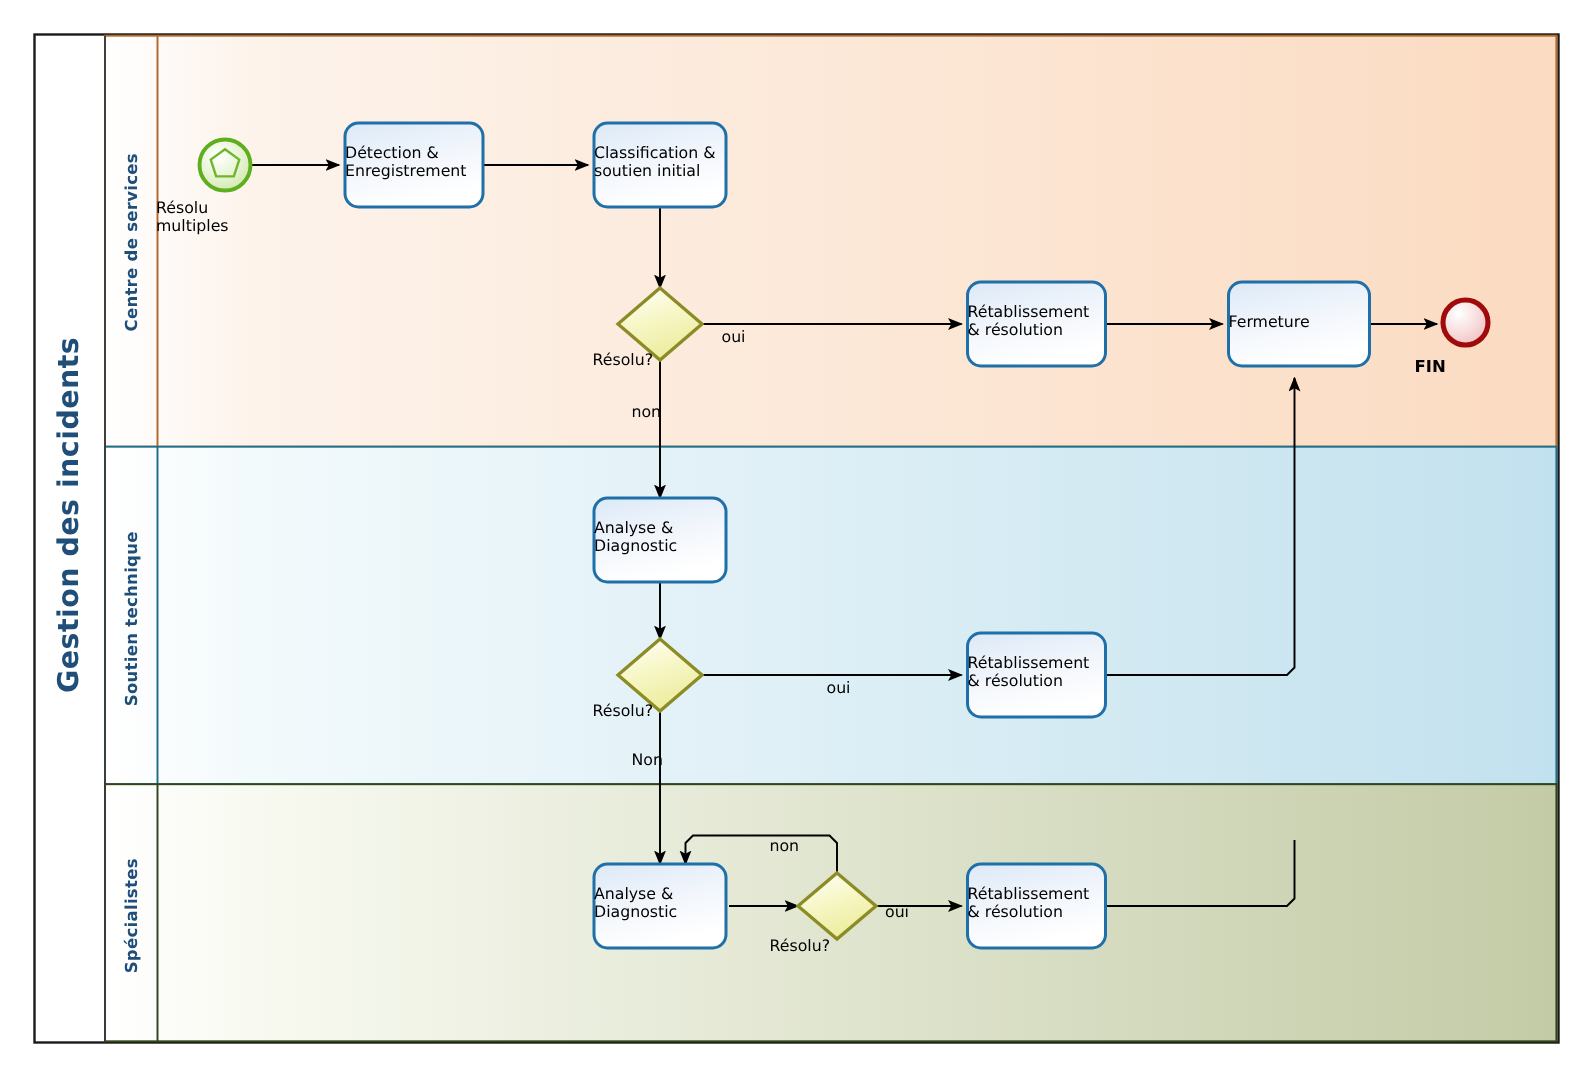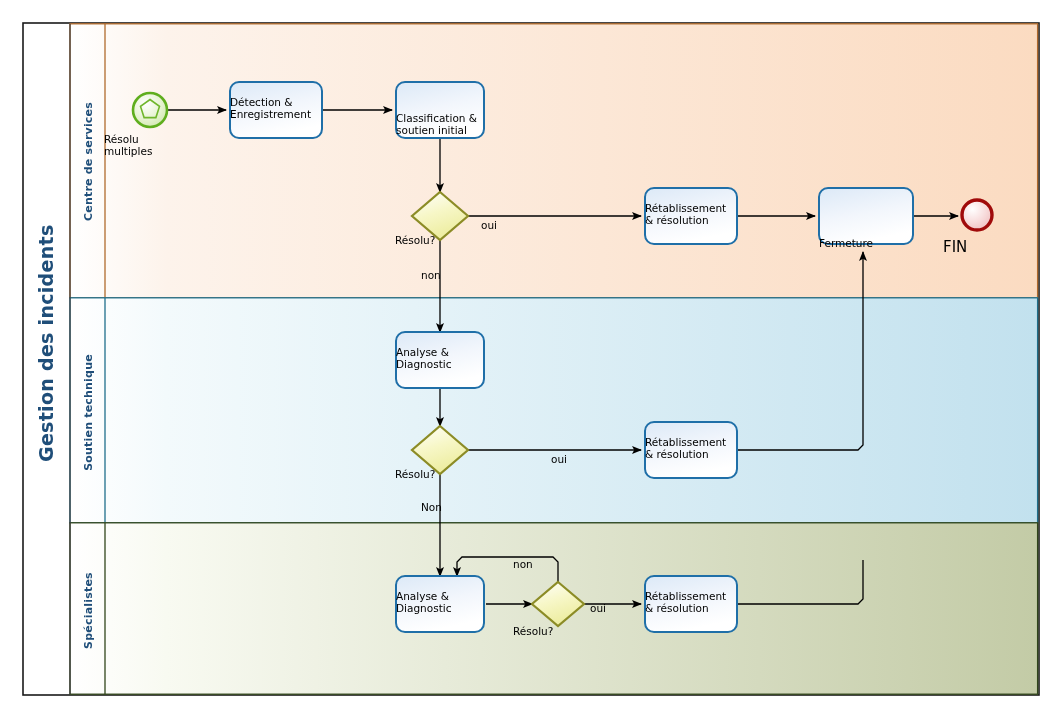--- a/index.html
+++ b/index.html
@@ -7,21 +7,21 @@
   body{width:1060px;height:718px;overflow:hidden;
        font-family:"DejaVu Sans","Liberation Sans",sans-serif;}
   #stage{position:relative;width:1060px;height:718px;background:#ffffff;}
   svg#canvas{position:absolute;left:0;top:0;width:1060px;height:718px;}
   .lbl{position:absolute;text-align:left;color:#000;
        font-family:"DejaVu Sans","Liberation Sans",sans-serif;
        line-height:1.18;white-space:pre-line;pointer-events:none;}
   .tasklbl{font-size:10.5px;}
   .flowlbl{font-size:10.5px;}
   .evtlbl{font-size:10.5px;}
-  .endlbl{font-size:15px;font-weight:normal;}
+  .endlbl{font-size:11px;font-weight:bold;}
   .vtitle{position:absolute;color:#1F4E79;font-weight:bold;
           transform-origin:50% 50%;white-space:nowrap;text-align:center;
           font-family:"DejaVu Sans","Liberation Sans",sans-serif;}
   .pooltitle{font-size:19px;letter-spacing:.3px;}
   .lanetitle{font-size:11px;letter-spacing:.2px;}
 </style>
 </head>
 <body>
 
 <div id="stage">
@@ -160,26 +160,26 @@
   <div class="vtitle lanetitle" style="left:28px;top:155px;width:120px;transform:rotate(-90deg);">Centre de services</div>
   <div class="vtitle lanetitle" style="left:28px;top:406px;width:120px;transform:rotate(-90deg);">Soutien technique</div>
   <div class="vtitle lanetitle" style="left:28px;top:604px;width:120px;transform:rotate(-90deg);">Spécialistes</div>
 
   <div class="lbl evtlbl" style="left:104px;top:133px;width:92px;">Résolu
 multiples</div>
   <div class="lbl endlbl" style="left:943px;top:239px;width:68px;">FIN</div>
 
   <div class="lbl tasklbl" style="left:230px;top:96px;width:92px;">Détection &amp;
 Enregistrement</div>
-  <div class="lbl tasklbl" style="left:396px;top:112px;width:100px;">Classification &amp;
+  <div class="lbl tasklbl" style="left:396px;top:96px;width:100px;">Classification &amp;
 soutien initial</div>
   <div class="lbl flowlbl" style="left:395px;top:234px;width:90px;">Résolu?</div>
   <div class="lbl tasklbl" style="left:645px;top:202px;width:92px;">Rétablissement
 &amp; résolution</div>
-  <div class="lbl tasklbl" style="left:819px;top:209px;width:76px;margin-top:28px;">Fermeture</div>
+  <div class="lbl tasklbl" style="left:819px;top:209px;width:76px;">Fermeture</div>
   <div class="lbl flowlbl" style="left:481px;top:219px;width:50px;">oui</div>
   <div class="lbl flowlbl" style="left:421px;top:269px;width:60px;">non</div>
 
   <div class="lbl tasklbl" style="left:396px;top:346px;width:88px;">Analyse &amp;
 Diagnostic</div>
   <div class="lbl flowlbl" style="left:395px;top:468px;width:90px;">Résolu?</div>
   <div class="lbl tasklbl" style="left:645px;top:436px;width:92px;">Rétablissement
 &amp; résolution</div>
   <div class="lbl flowlbl" style="left:551px;top:453px;width:50px;">oui</div>
   <div class="lbl flowlbl" style="left:421px;top:501px;width:60px;">Non</div>

